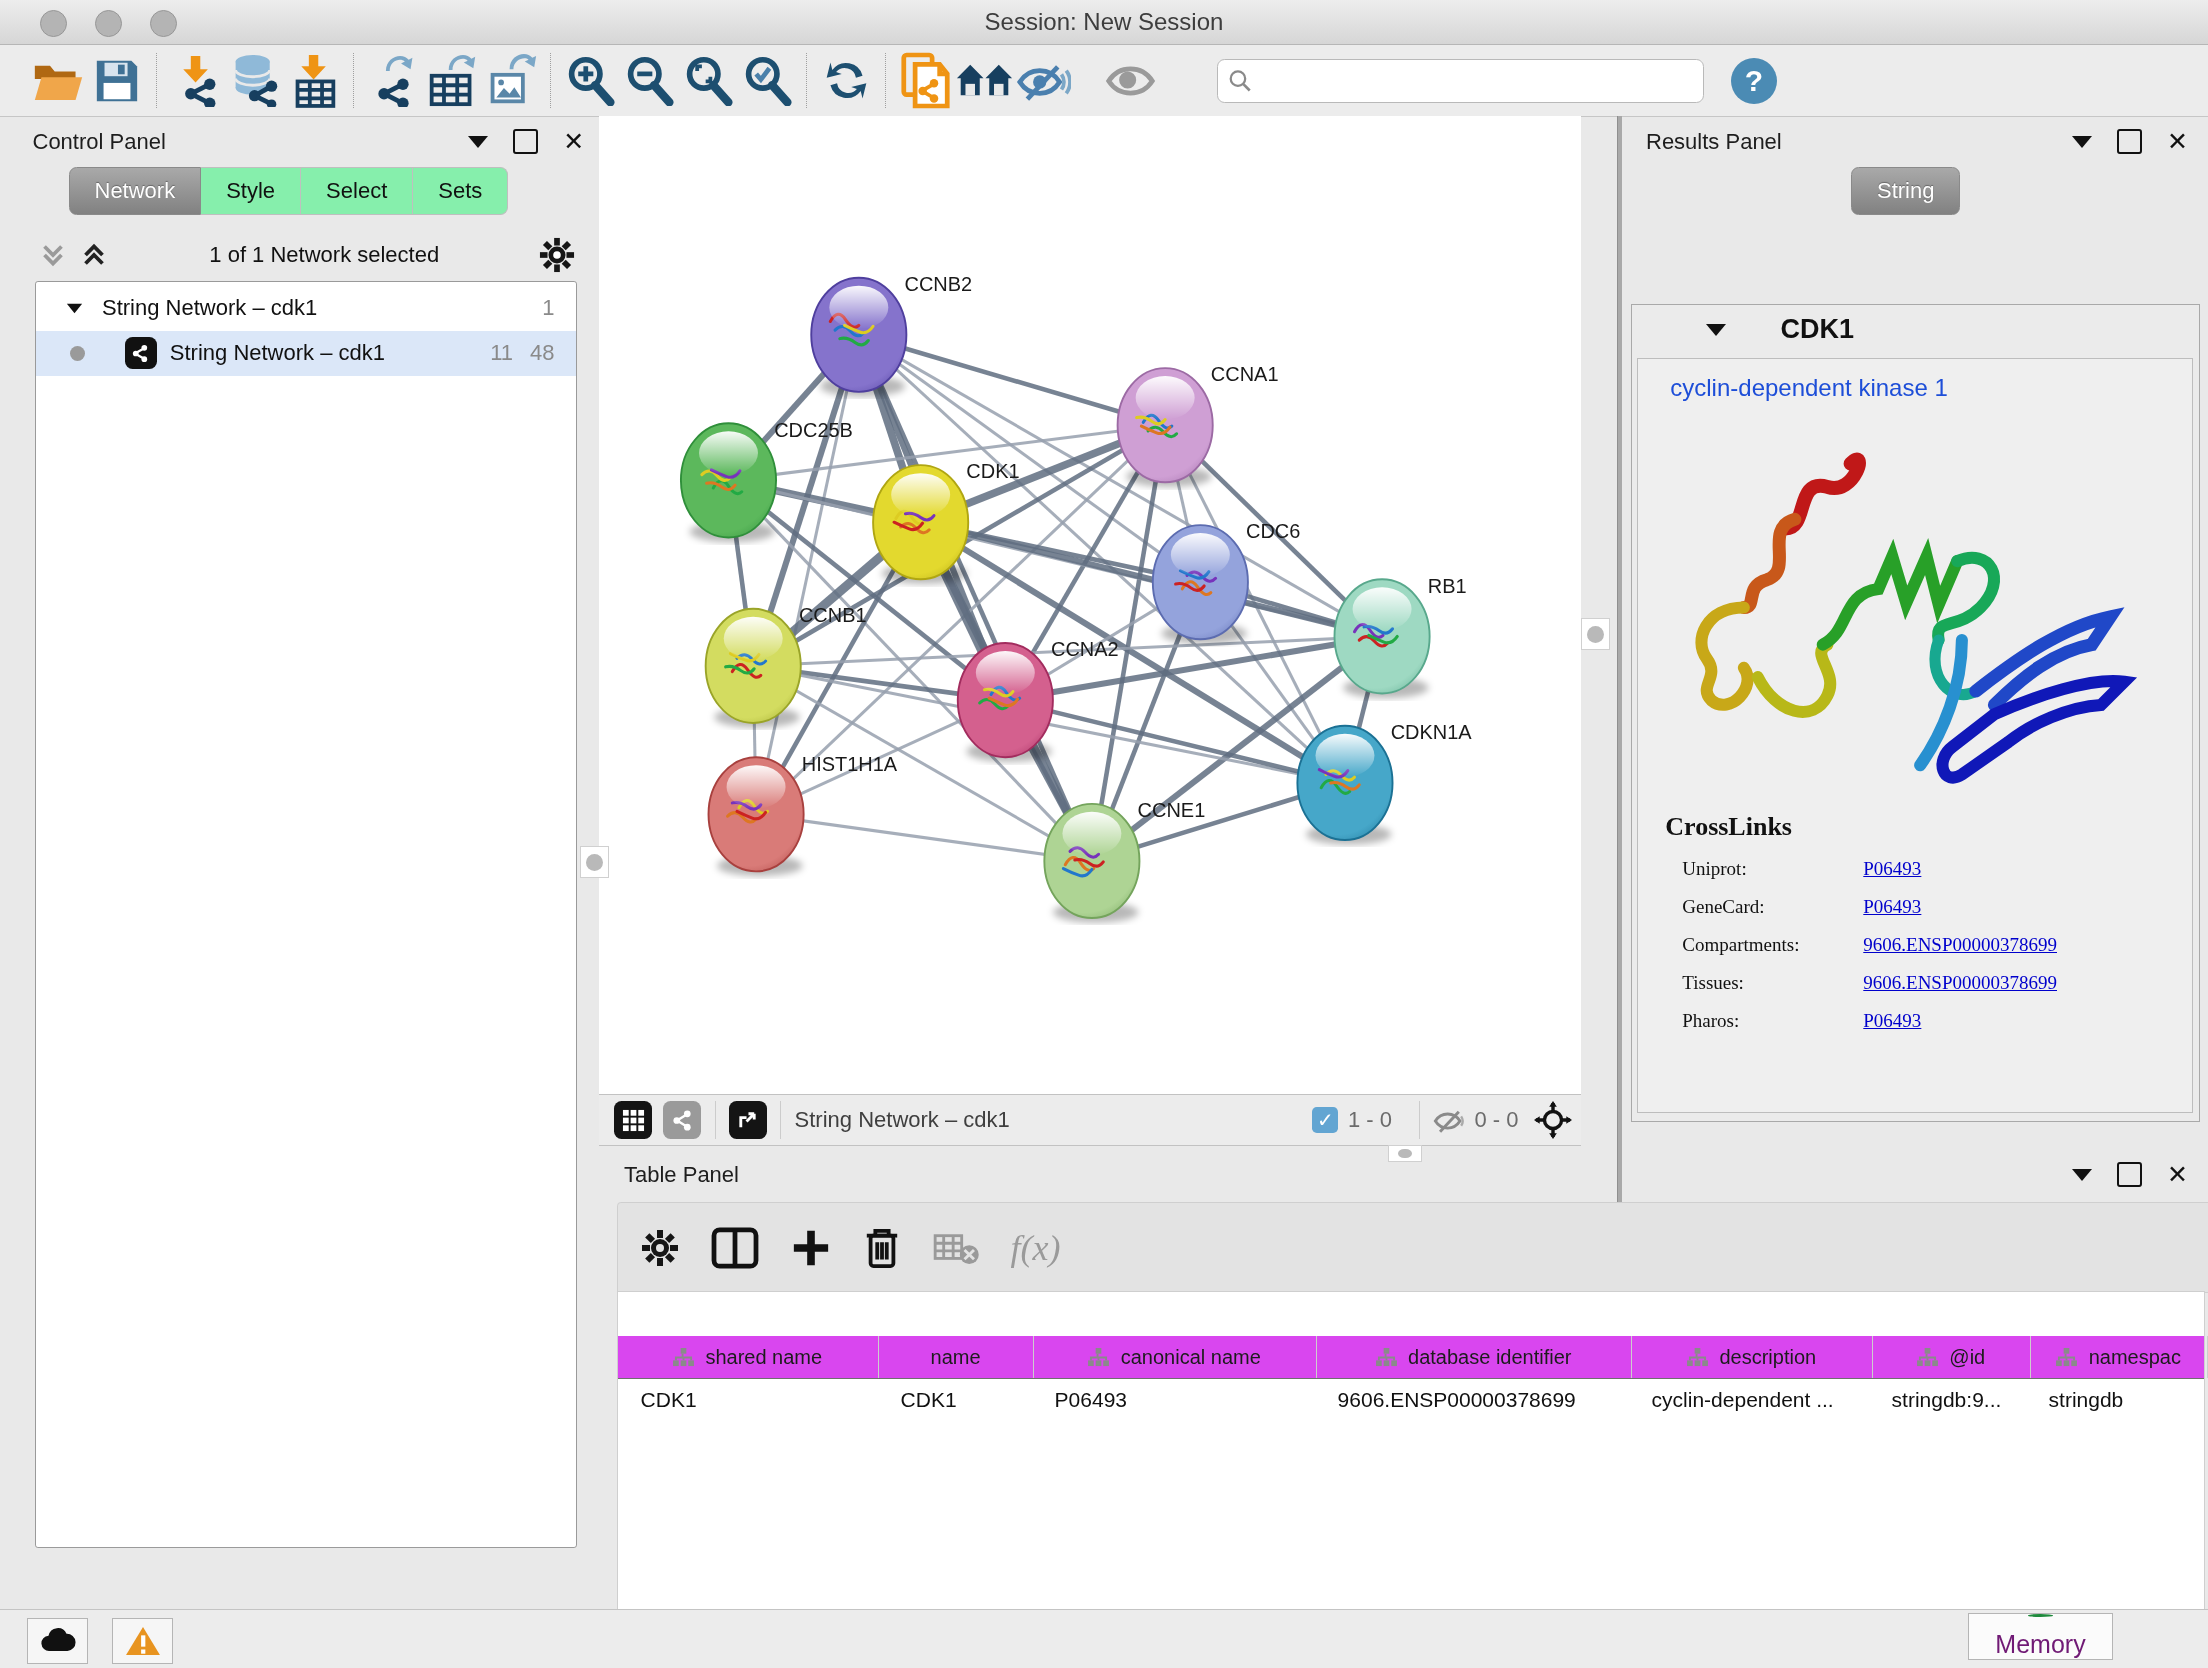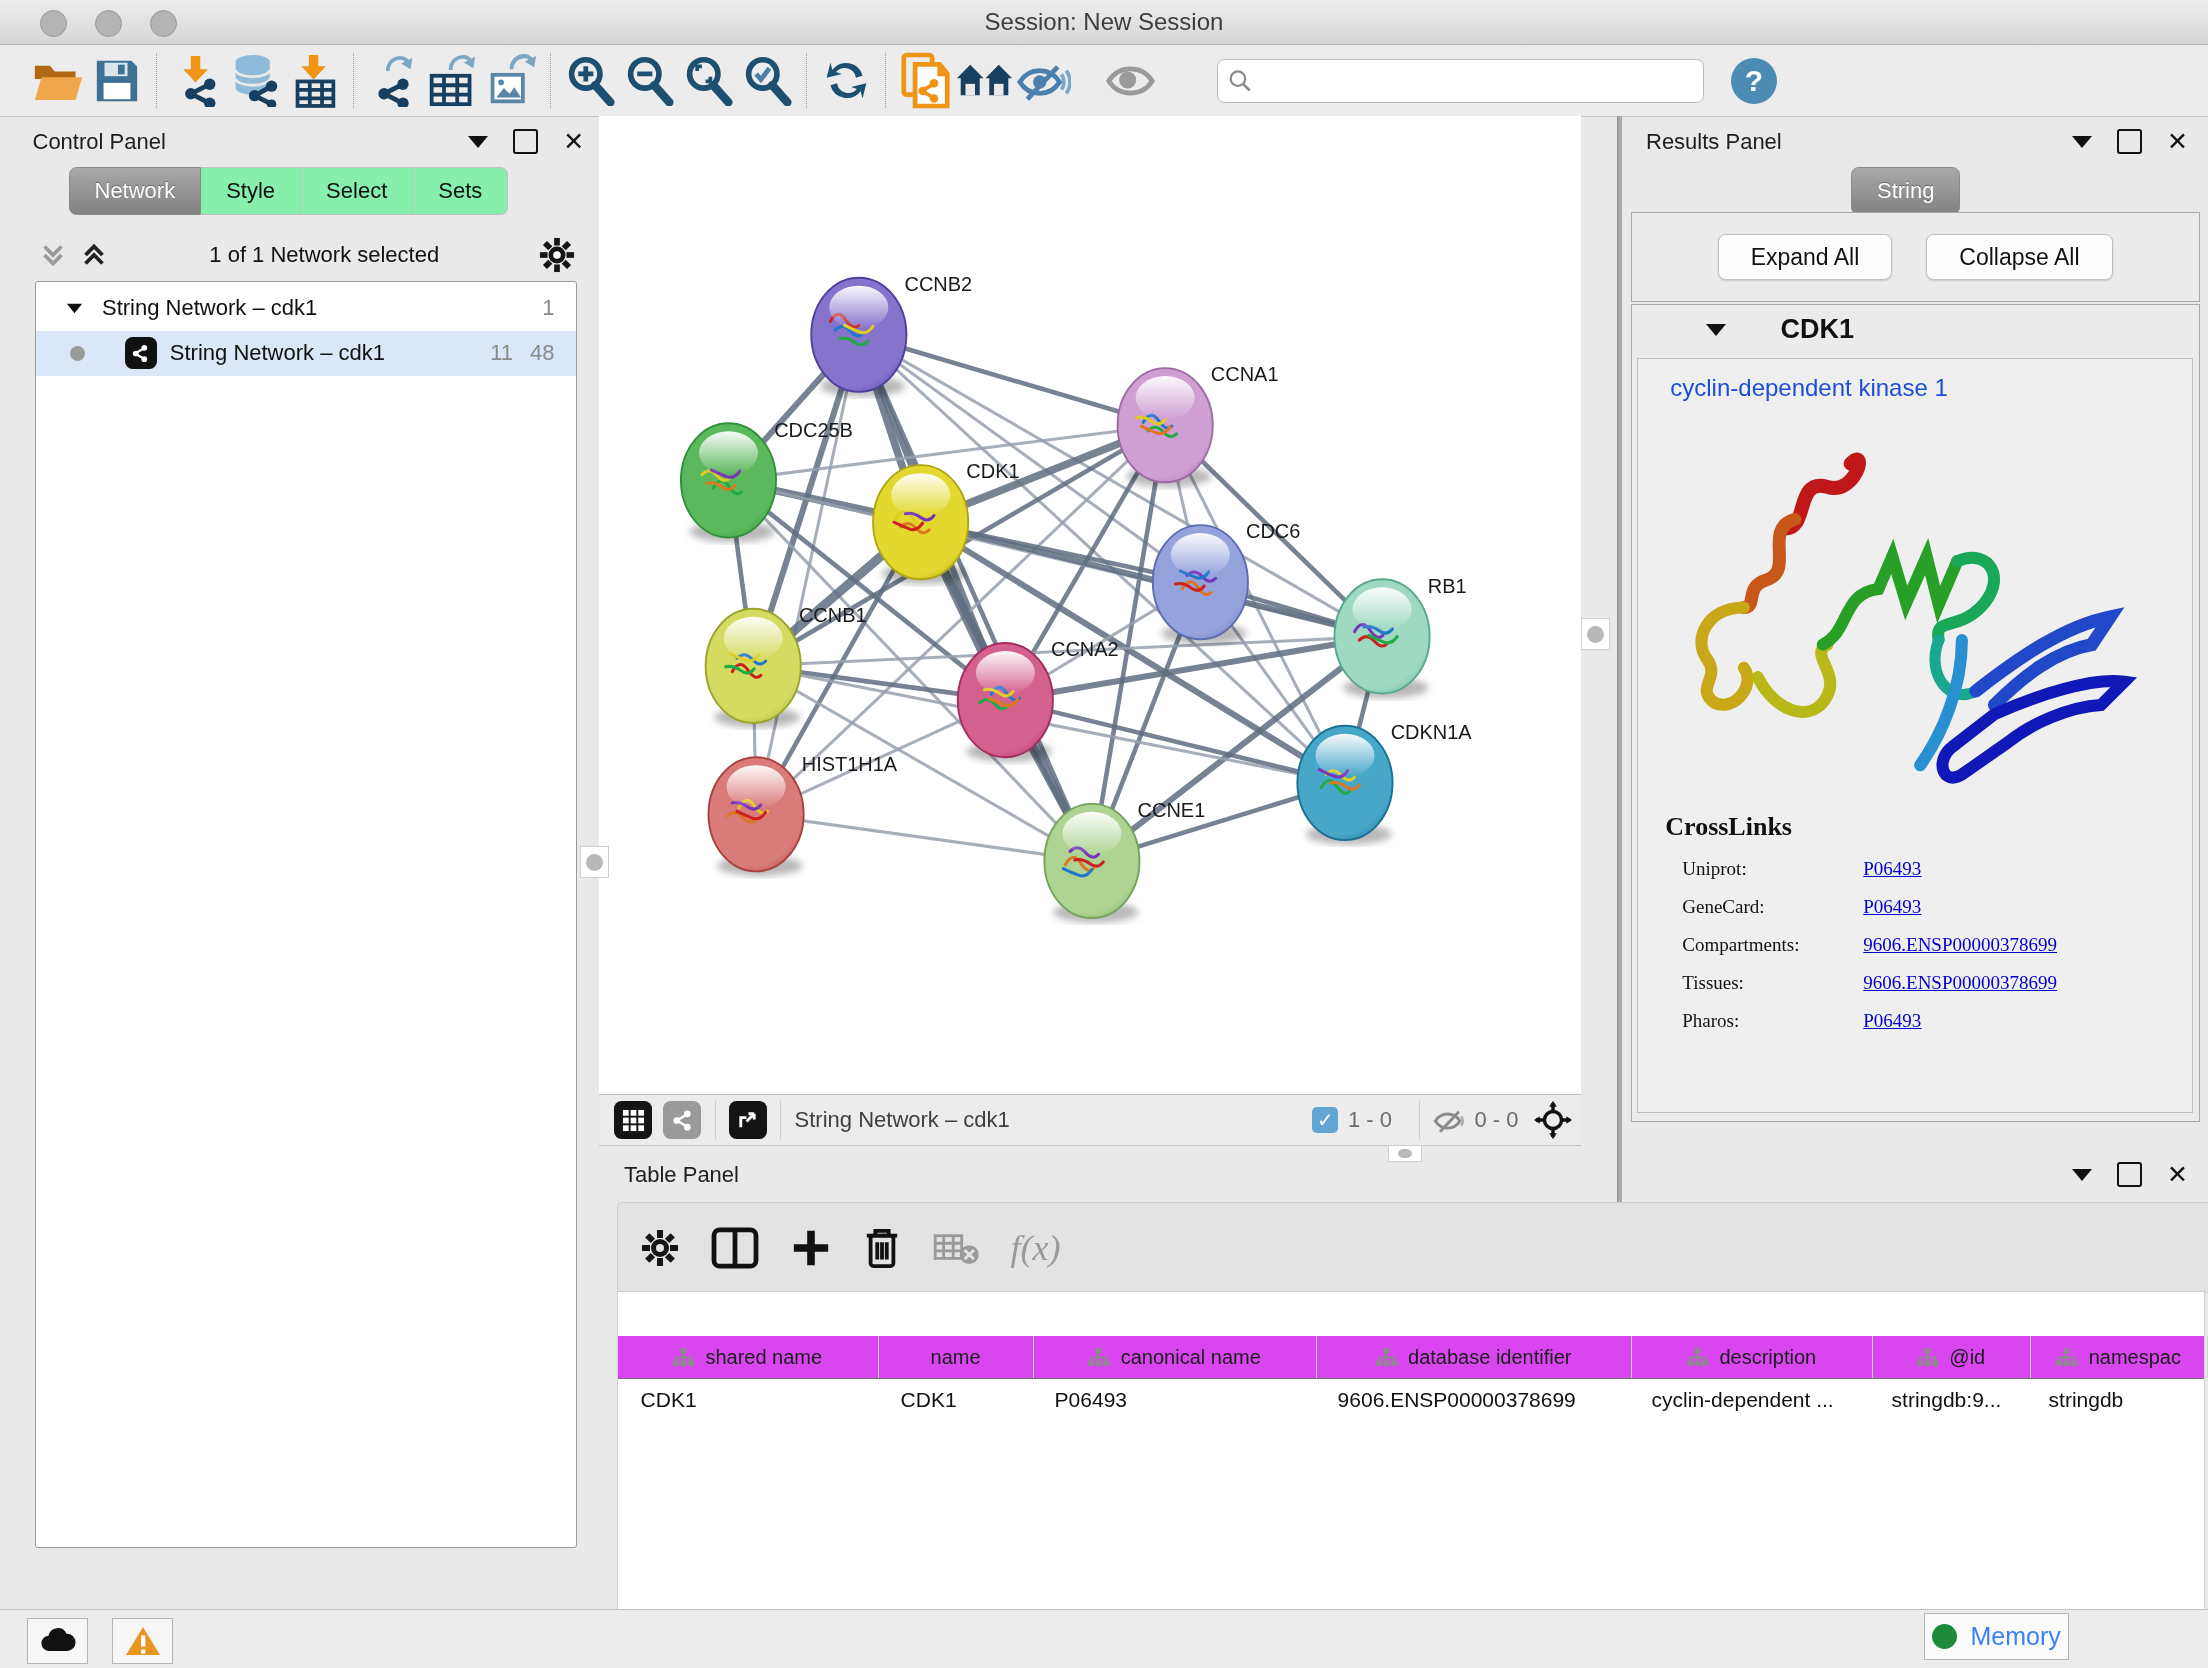--- a/index.html
+++ b/index.html
@@ -92,22 +92,22 @@
     border-right:1px solid #cdcdcd;overflow:hidden;white-space:nowrap;flex:0 0 auto;}
   #tp-datarow{display:flex;height:42px;}
   .td{font-size:21px;color:#111;display:flex;align-items:center;padding-left:23px;overflow:hidden;
     white-space:nowrap;flex:0 0 auto;}
   .hscroll{position:absolute;left:9.5px;top:358px;width:1567px;height:17px;background:#ececec;border-radius:8.6px;}
   .hscroll .thumb{width:177px;height:17px;border-radius:8.6px;background:#c2c2c2;}
   
   #statusbar{position:absolute;left:0;top:1609px;width:2208px;height:59px;background:#ececec;border-top:1px solid #c4c4c4;}
   .sbtn{position:absolute;top:7.6px;width:59px;height:44px;background:#f6f6f6;border:1.9px solid #b5b5b5;
     display:flex;align-items:center;justify-content:center;}
-  #memory-btn{position:absolute;left:1924px;top:2.9px;width:143px;height:45px;background:#fbfbfb;border:1.9px solid #b5b5b5;
-    display:flex;align-items:center;justify-content:center;gap:13.3px;font-size:25px;color:#3b82f6;}
+  #memory-btn{position:absolute;left:1968px;top:2.9px;width:143px;height:45px;background:#fbfbfb;border:1.9px solid #b5b5b5;
+    display:flex;align-items:center;justify-content:center;gap:13.3px;font-size:25px;color:#701a75;flex-direction:column;}
   #memory-dot{width:25px;height:25px;border-radius:50%;background:#1e8a3c;}
   .fx{font-family:"Liberation Serif","DejaVu Serif",serif;font-style:italic;font-size:36px;color:#9a9a9a;}
   svg{display:block;}
 </style>
 </head>
 <body>
 
 <div class="titlebar">
   <div class="traffic" style="left:40px"></div>
   <div class="traffic" style="left:95px"></div>
@@ -659,24 +659,20 @@
   <div style="display:flex;align-items:center;justify-content:space-between;padding:7.6px 21px 0 23px;">
     <span class="ptitle">Results Panel</span>
     <span class="pctrl">
       <span class="tri-down"></span>
       <span class="sqr"></span>
       <span class="xx">✕</span>
     </span>
   </div>
   <div class="seg" style="position:absolute;left:228px;top:46px;">
     <div class="tab only active">String</div>
-  </div>
-  <div id="rp-box1">
-    <div class="rp-btn">Expand All</div>
-    <div class="rp-btn">Collapse All</div>
   </div>
   <div id="rp-box2">
     <div id="rp-hdr">
       <span class="tri-down"></span>
       <span class="gene">CDK1</span>
     </div>
     <div id="rp-inner">
       <div id="rp-desc">cyclin-dependent kinase 1</div>
 
       <svg width="533" height="399" viewBox="0 0 560 430" style="margin:5.7px auto 0">

